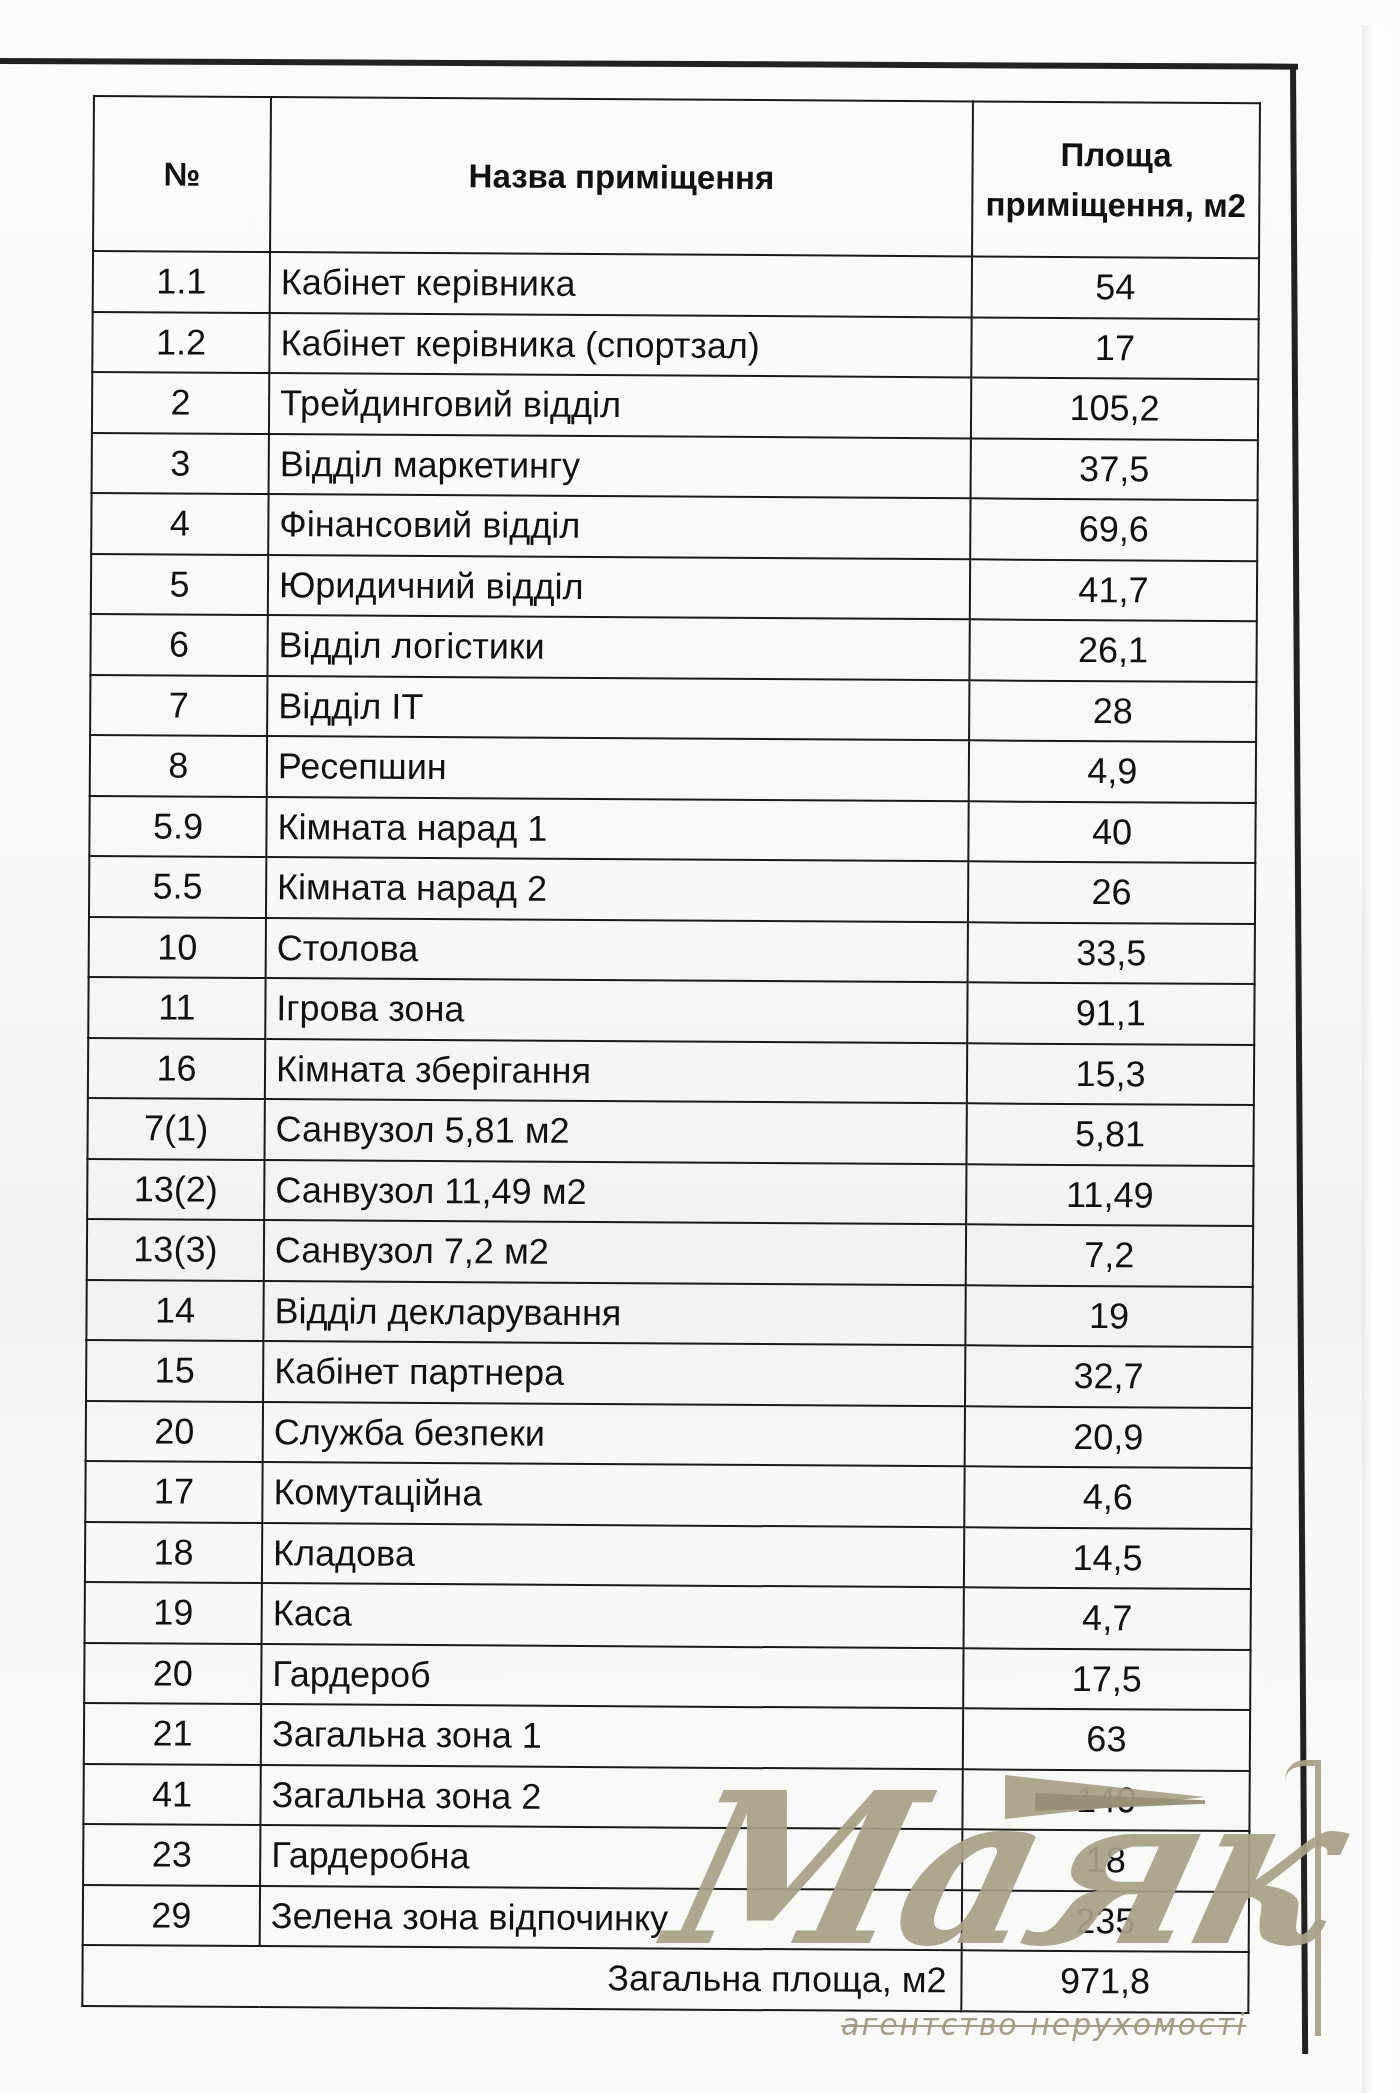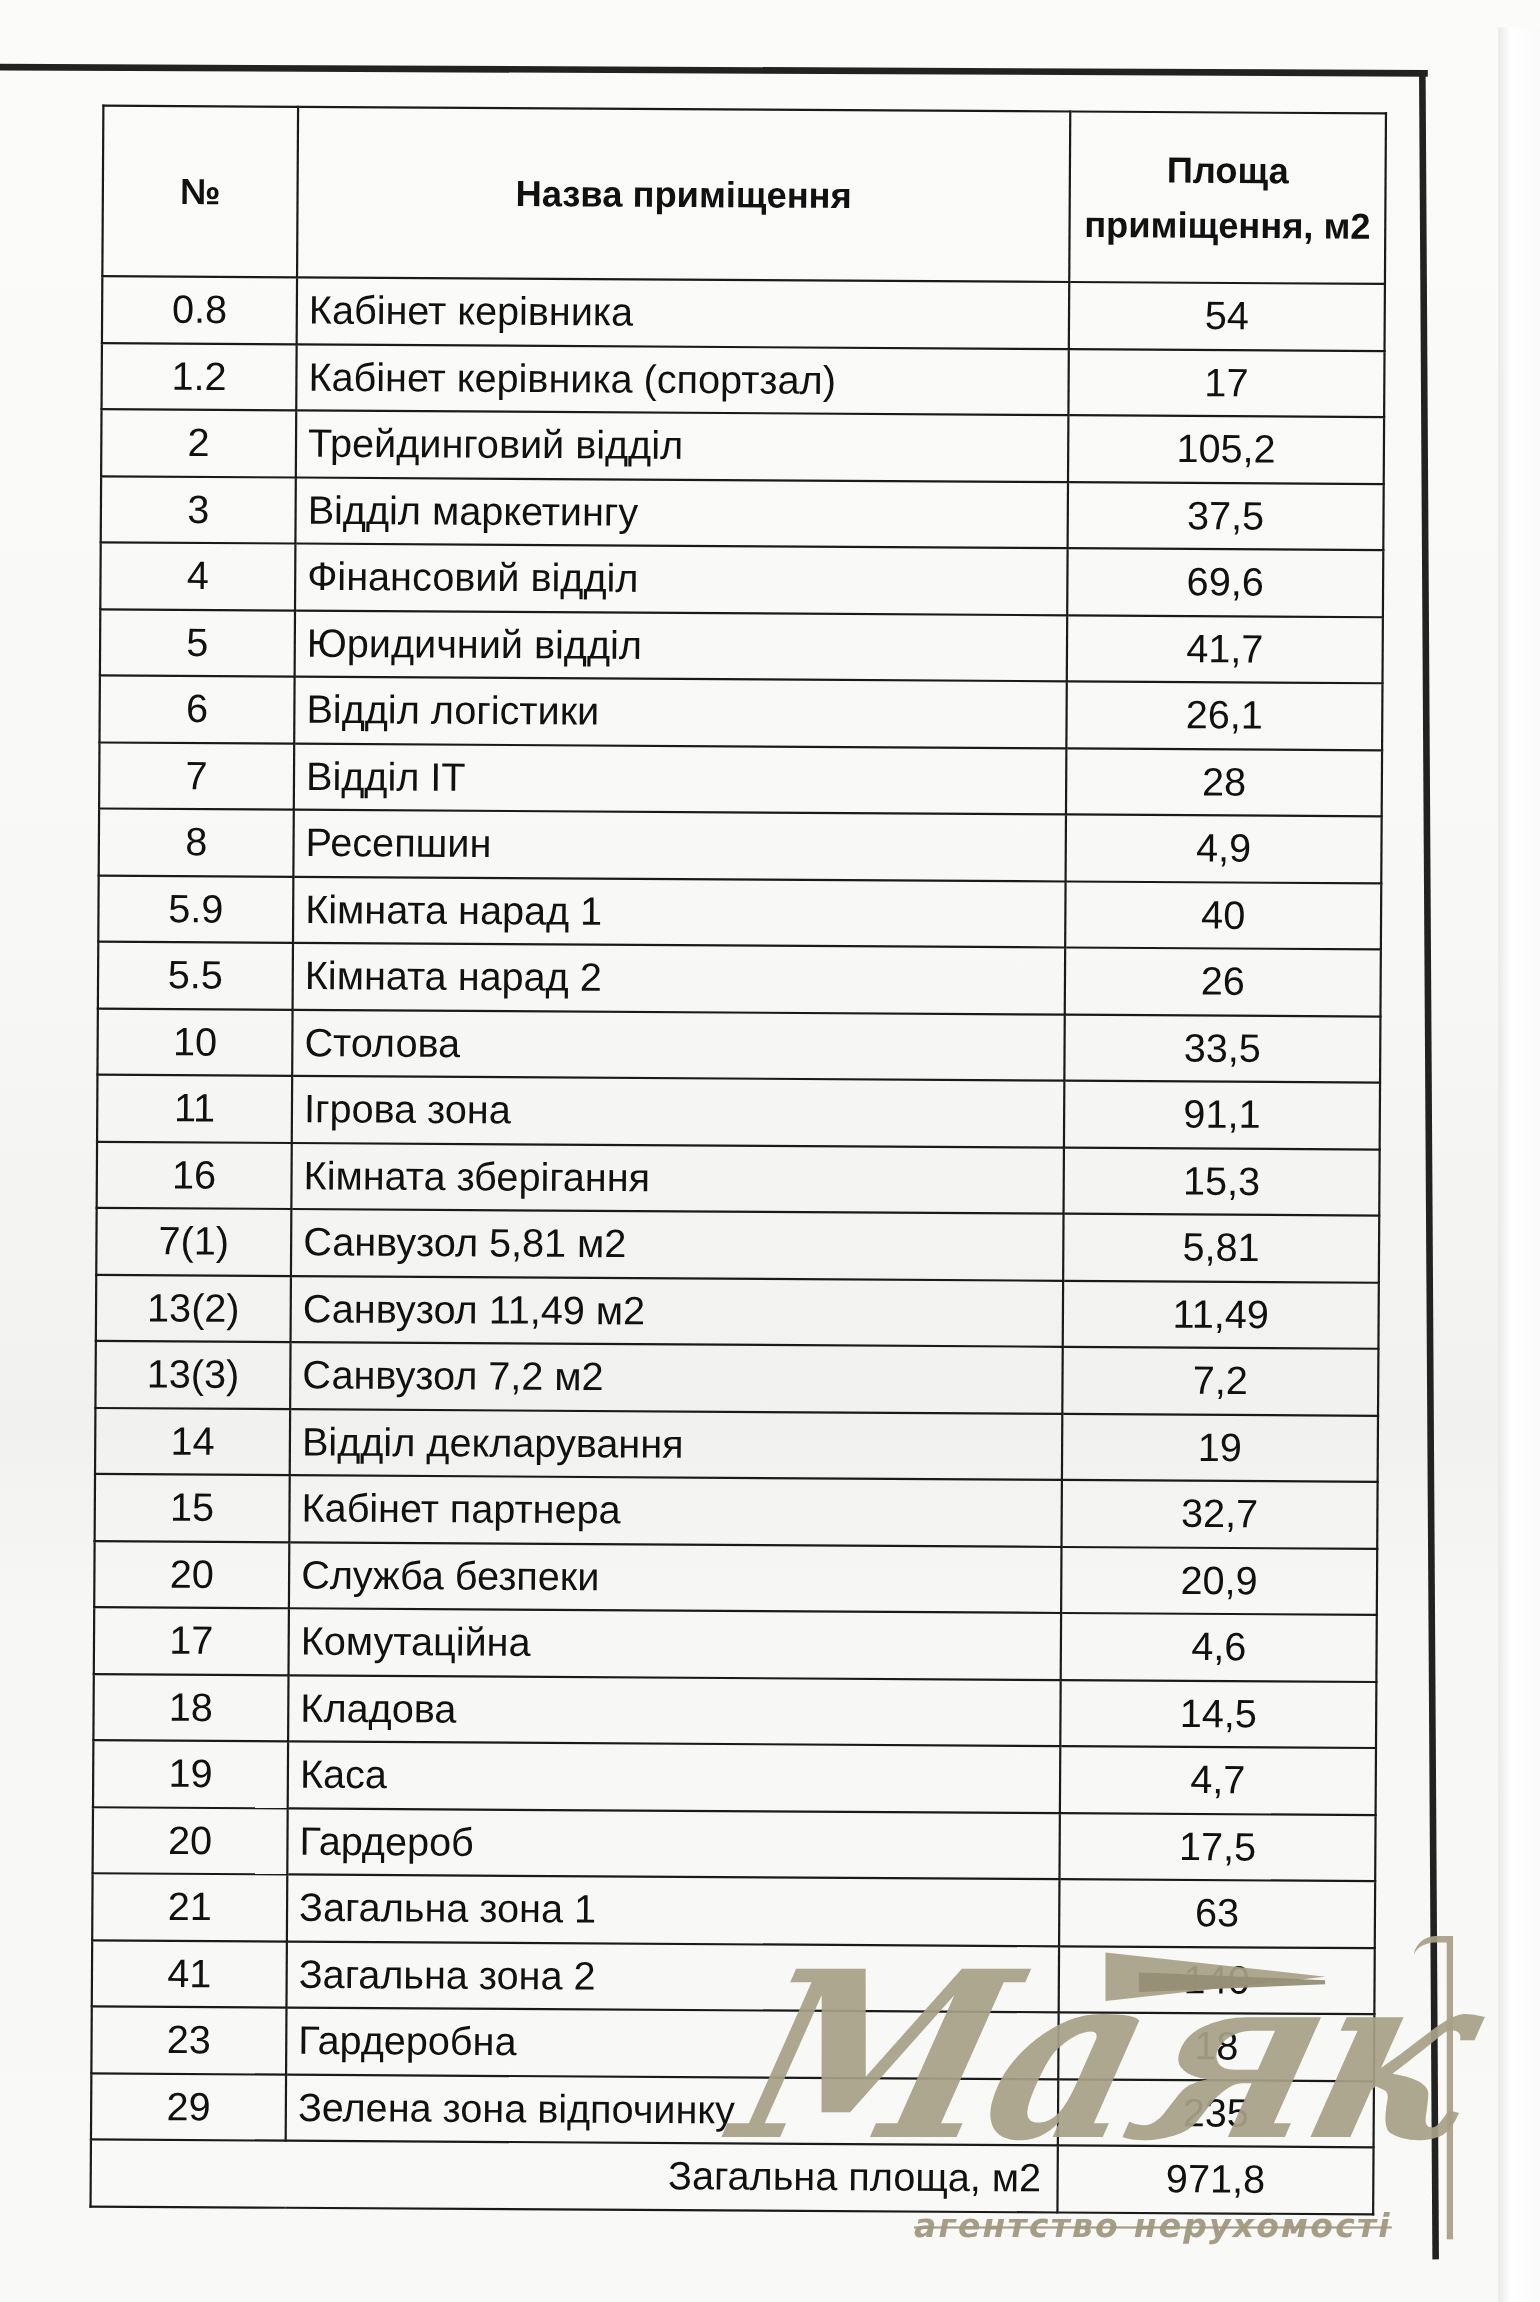--- a/index.html
+++ b/index.html
@@ -50,22 +50,22 @@
     position: absolute; left: 640px; top: 1745px; width: 720px; height: 340px;
     pointer-events: none;
   }
   .wm-script {
     position: absolute; left: 40px; top: 20px;
     font-family: "DejaVu Serif", serif; font-style: italic; font-weight: bold;
     font-size: 210px; color: rgba(168,160,134,0.93); letter-spacing: -6px;
     transform: skewX(-14deg); line-height: 1;
   }
   .wm-sub {
-    position: absolute; left: 191px; top: 262px;
-    font-family: "DejaVu Sans", sans-serif; font-style: italic; font-weight: bold;
+    position: absolute; left: 201px; top: 262px;
+    font-family: "DejaVu Sans", sans-serif; font-style: italic; font-weight: normal;
     font-size: 30px; color: rgba(160,152,126,0.95); letter-spacing: 2px;
     text-decoration: line-through; text-decoration-thickness: 2px;
   }
   .wm-beam {
     position: absolute; left: 365px; top: 30px; width: 0; height: 0;
     border-top: 22px solid transparent; border-bottom: 22px solid transparent;
     border-left: 200px solid rgba(168,160,134,0.93);
   }
   .wm-beam2 {
     position: absolute; left: 395px; top: 48px; width: 170px; height: 18px;
@@ -89,21 +89,21 @@
 <table class="doc-table">
   <thead>
     <tr>
       <th class="col-num">№</th>
       <th class="col-name" style="text-align:center;padding-left:0 !important">Назва приміщення</th>
       <th class="col-area">Площа приміщення, м2</th>
     </tr>
   </thead>
   <tbody id="rows">
       <tr>
-        <td class="col-num">0.8</td>
+        <td class="col-num">1.1</td>
         <td class="col-name">Кабінет керівника</td>
         <td class="col-area">54</td>
       </tr>
       <tr>
         <td class="col-num">1.2</td>
         <td class="col-name">Кабінет керівника (спортзал)</td>
         <td class="col-area">17</td>
       </tr>
       <tr>
         <td class="col-num">2</td>

